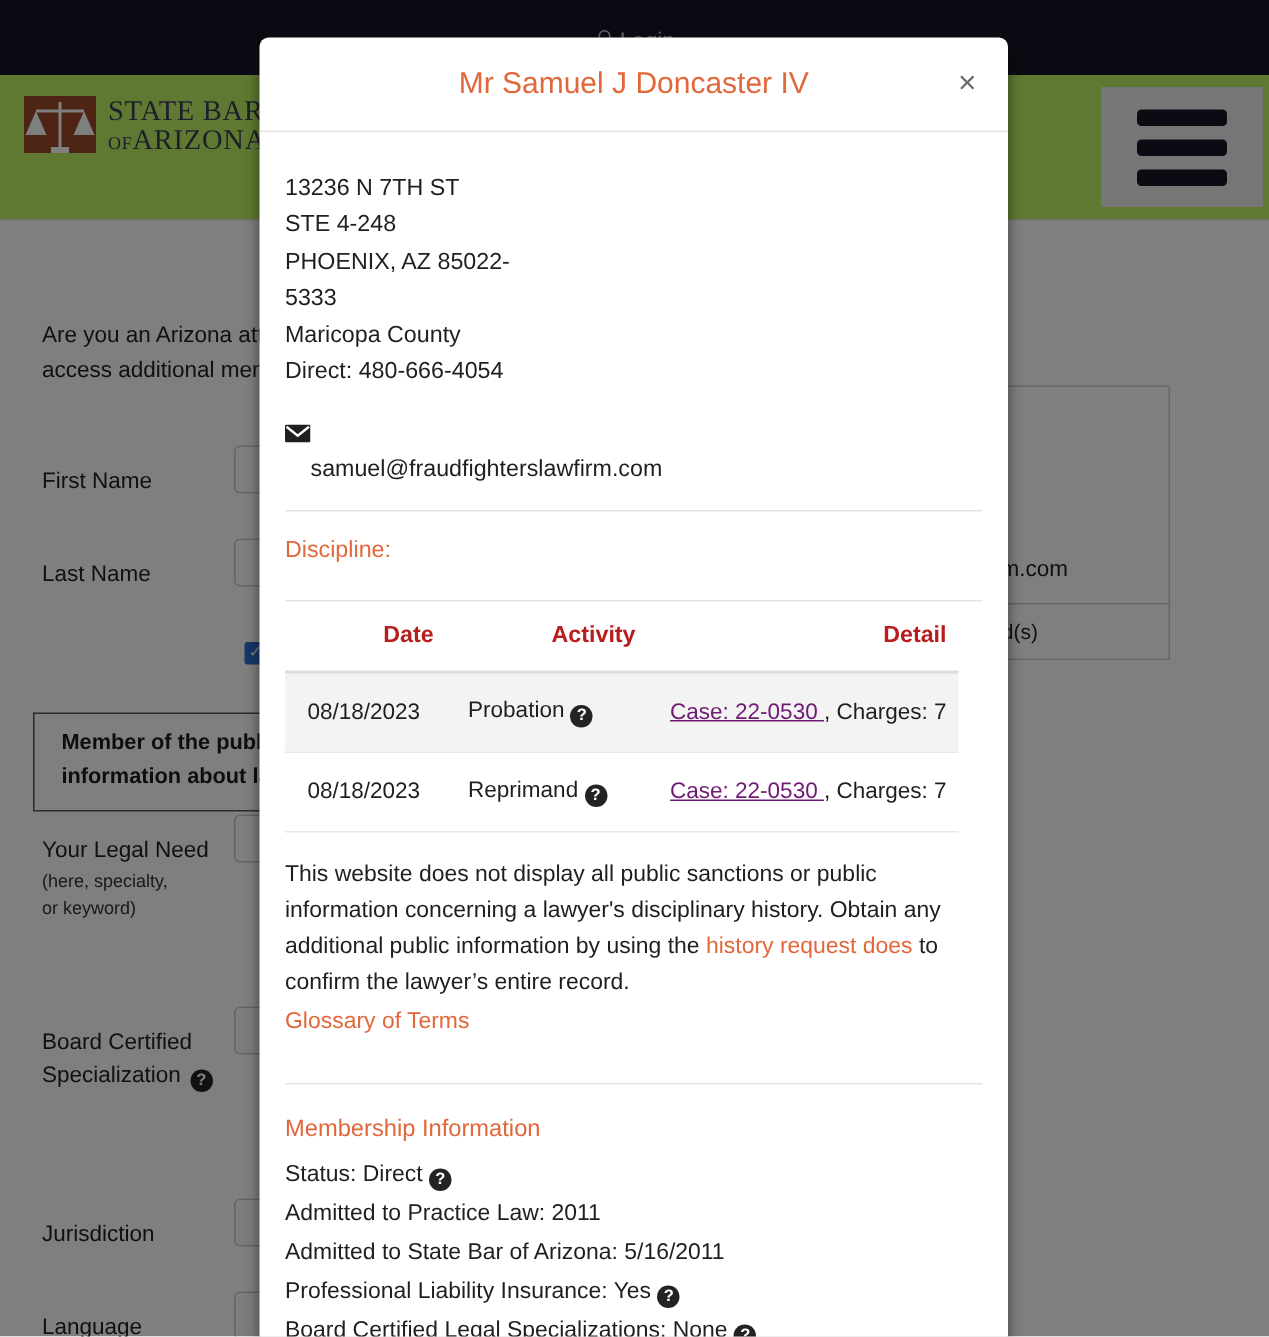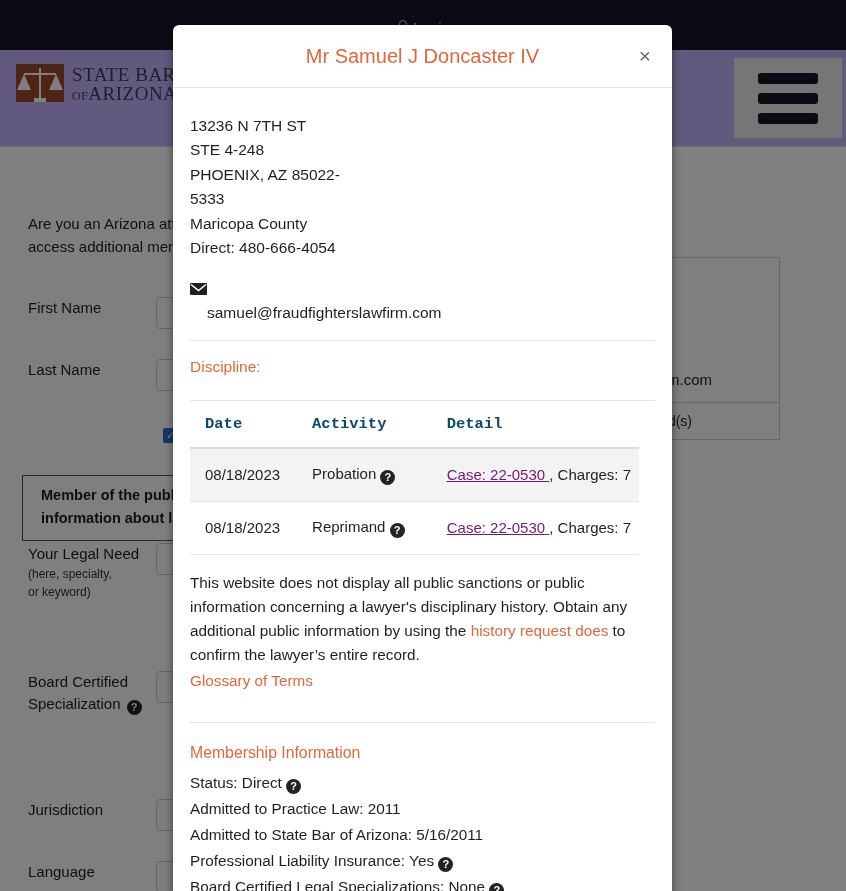--- a/index.html
+++ b/index.html
@@ -61,21 +61,21 @@
     border: 1.4px solid #cfcfd6;
     border-bottom: none;
     border-radius: 7px 7px 0 0;
   }
 
   .masthead {
     position: absolute;
     top: 50px; left: 0;
     width: 846px;
     height: 96px;
-    background: #c4b5fd;
+    background: #bef264;
     border-bottom: 1px solid #e3e3e3;
   }
   .logo-wrap {
     position: absolute;
     left: 14px; top: 10px;
     display: flex;
     align-items: center;
     gap: 6px;
   }
   .logo-mark {
@@ -139,20 +139,21 @@
     left: 28px;
     display: flex;
     align-items: flex-start;
     gap: 10px;
   }
   .form-label {
     width: 118px;
     font-size: 15px;
     color: #222;
     line-height: 1.45;
+    margin-top: 13px;
   }
   .form-label .sub {
     display: block;
     font-size: 12px;
     color: #333;
     line-height: 1.55;
   }
   .form-input {
     width: 200px;
     height: 30px;
@@ -324,27 +325,26 @@
     padding-bottom: 24px;
     border-bottom: 1px solid #e5e5e5;
   }
 
   table.disc {
     width: 449px;
     border-collapse: collapse;
     font-size: 15px;
   }
   table.disc th {
-    text-align: left;
+    text-align: right;
     font-weight: bold;
-    color: #0c4a6e;
+    color: #b91c1c;
     padding: 14px 8px 14px 15px;
     border-bottom: 2px solid #dcdcdc;
     font-size: 15.5px;
-    font-family: Liberation Mono, monospace;
   }
   table.disc td {
     padding: 16px 8px 16px 15px;
     color: #1f1f1f;
     border-bottom: 1px solid #e8e8e8;
     white-space: nowrap;
   }
   table.disc tr.alt td {
     background: #f3f3f3;
   }

